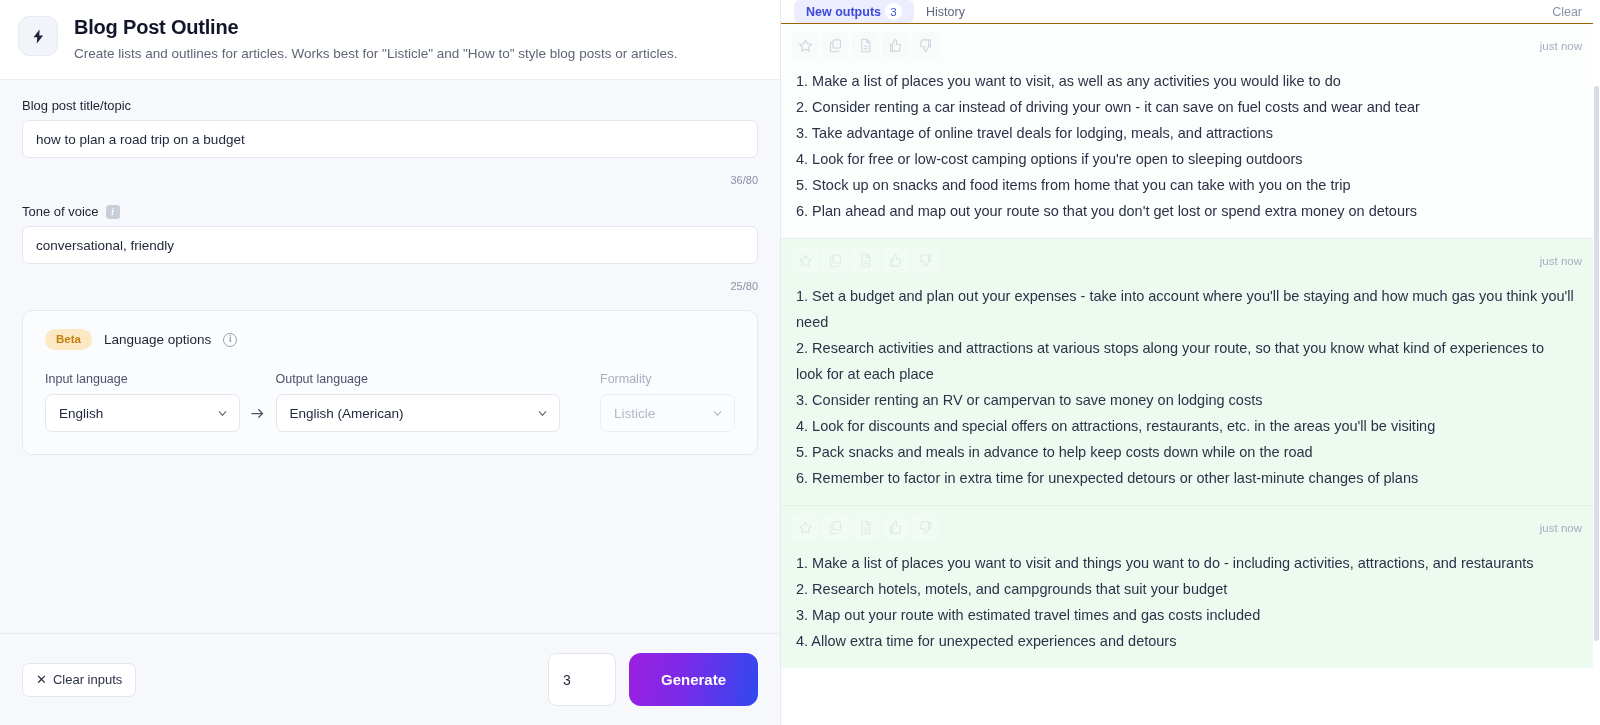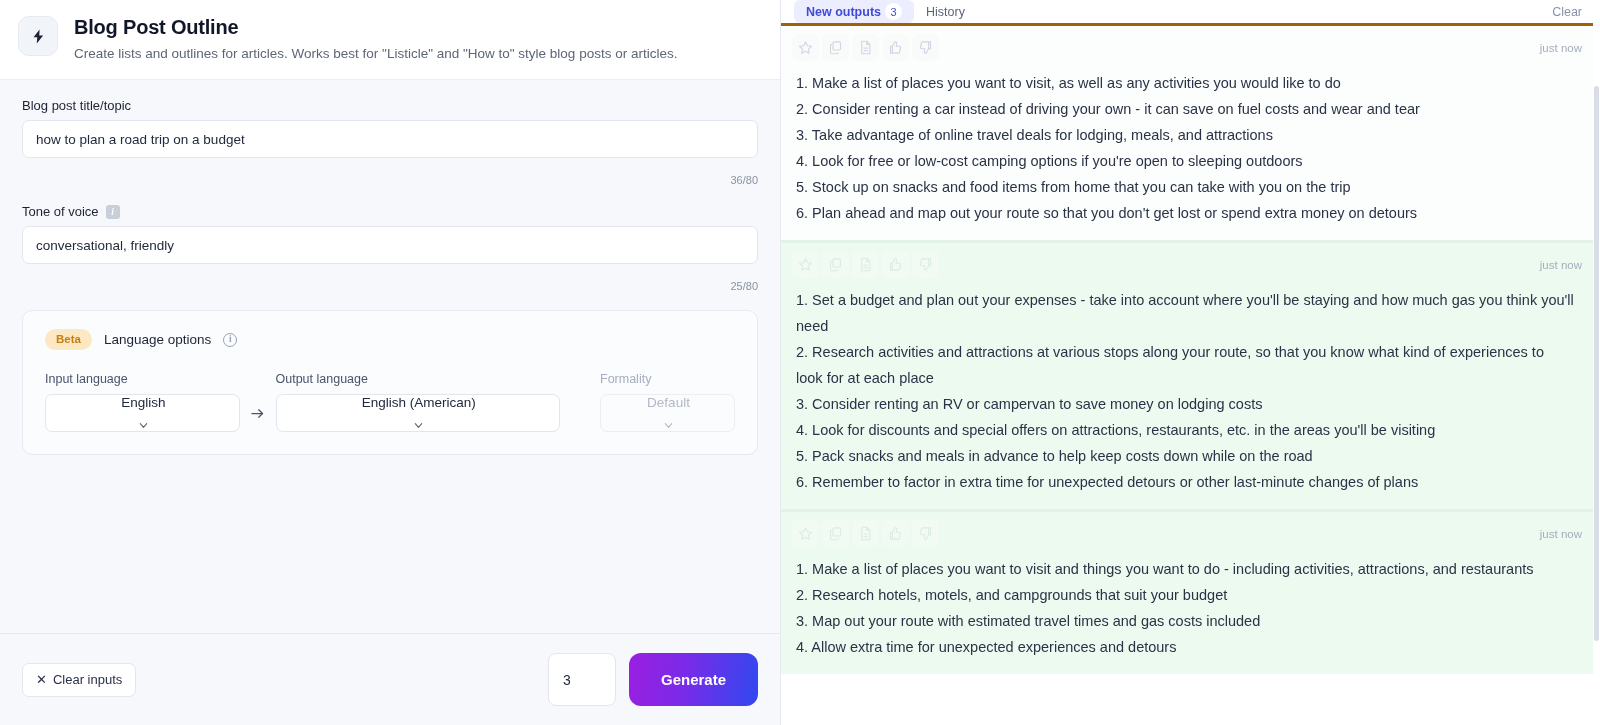--- a/index.html
+++ b/index.html
@@ -96,21 +96,21 @@
   .col-in { width: 202px; }
   .col-out { width: 295px; }
   .col-form { width: 140px; }
   .sub-label { font-size: 12.5px; color: #4b536a; margin-bottom: 8px; }
   .sub-label.dim { color: #a6adbe; }
   .select {
     height: 38px; background: #ffffff;
     border: 1px solid #e3e6ee; border-radius: 7px;
     padding: 0 11px 0 13px;
     display: flex; align-items: center; justify-content: space-between;
-    font-size: 13.5px; color: #222a3d; flex-direction: column;
+    font-size: 13.5px; color: #222a3d;
   }
   .select.disabled { background: #fbfcfd; border-color: #eceef4; color: #b2b8c7; }
   .chev { width: 11px; height: 11px; flex: 0 0 11px; }
   .arrow-between {
     width: 37px; display: flex; align-items: center; justify-content: center;
     height: 38px; color: #4b536a;
   }
   .arrow-between svg { width: 15px; height: 15px; }
 
   .bottom-bar {
@@ -166,21 +166,21 @@
   .tab.active { background: #eceeff; color: #3f4bd6; font-weight: bold; }
   .tab-badge {
     background: #ffffff; color: #3f4bd6;
     border-radius: 50%; width: 17px; height: 17px;
     display: inline-flex; align-items: center; justify-content: center;
     font-size: 11px; font-weight: normal;
   }
   .clear-link { margin-left: auto; font-size: 12.5px; color: #8a92a6; }
 
   .outputs { flex: 1 1 auto; overflow: hidden; position: relative; }
-  .output-block { border-top: 3px solid #a16207; padding-bottom: 14px; }
+  .output-block { border-top: 1px solid #a16207; padding-bottom: 14px; }
   .output-block.bg-white { background: #fbfefc; }
   .output-block.bg-green { background: #edfaf0; border-top-color: #e2f2e6; }
   .out-toolbar {
     display: flex; align-items: center; gap: 3px;
     padding: 9px 18px 4px 11px; height: 38px;
   }
   .icon-btn {
     width: 27px; height: 27px; border-radius: 6px;
     display: flex; align-items: center; justify-content: center;
   }
@@ -269,21 +269,21 @@
               <span>English (American)</span>
               <svg class="chev" viewBox="0 0 24 24" fill="none" stroke="#5d6577" stroke-width="2.4" stroke-linecap="round" stroke-linejoin="round">
                   <polyline points="5 8 12 16 19 8"></polyline>
                 </svg>
             </div>
           </div>
 
           <div class="lang-col col-form" style="margin-left:40px">
             <span class="sub-label dim">Formality</span>
             <div class="select disabled">
-              <span>Default</span>
+              <span>Listicle</span>
               <svg class="chev" viewBox="0 0 24 24" fill="none" stroke="#b2b8c7" stroke-width="2.4" stroke-linecap="round" stroke-linejoin="round">
                   <polyline points="5 8 12 16 19 8"></polyline>
                 </svg>
             </div>
           </div>
 
         </div>
       </div>
     </div>
 

